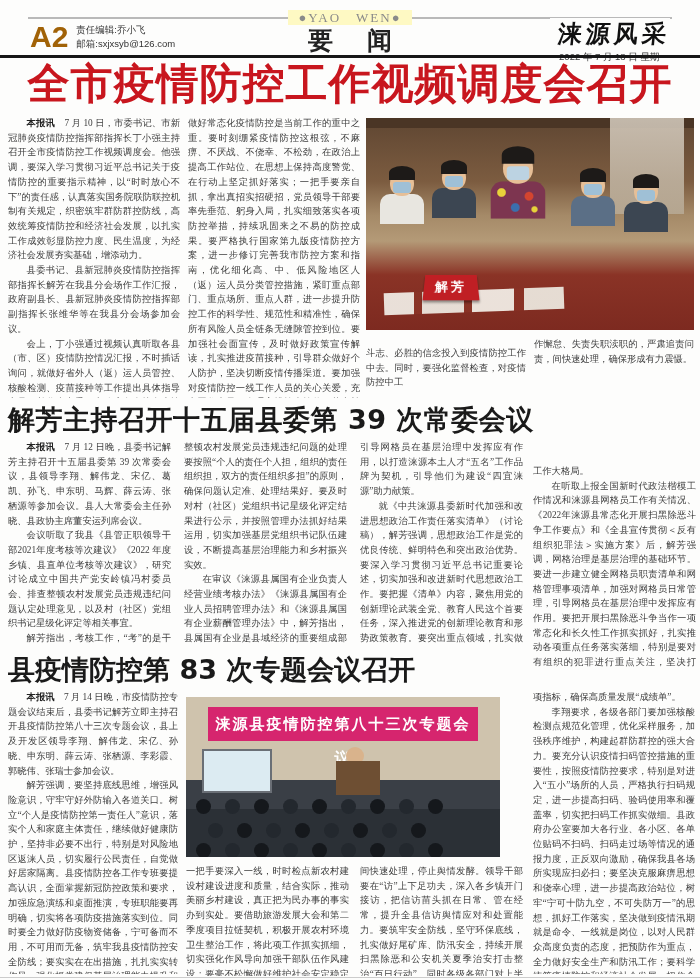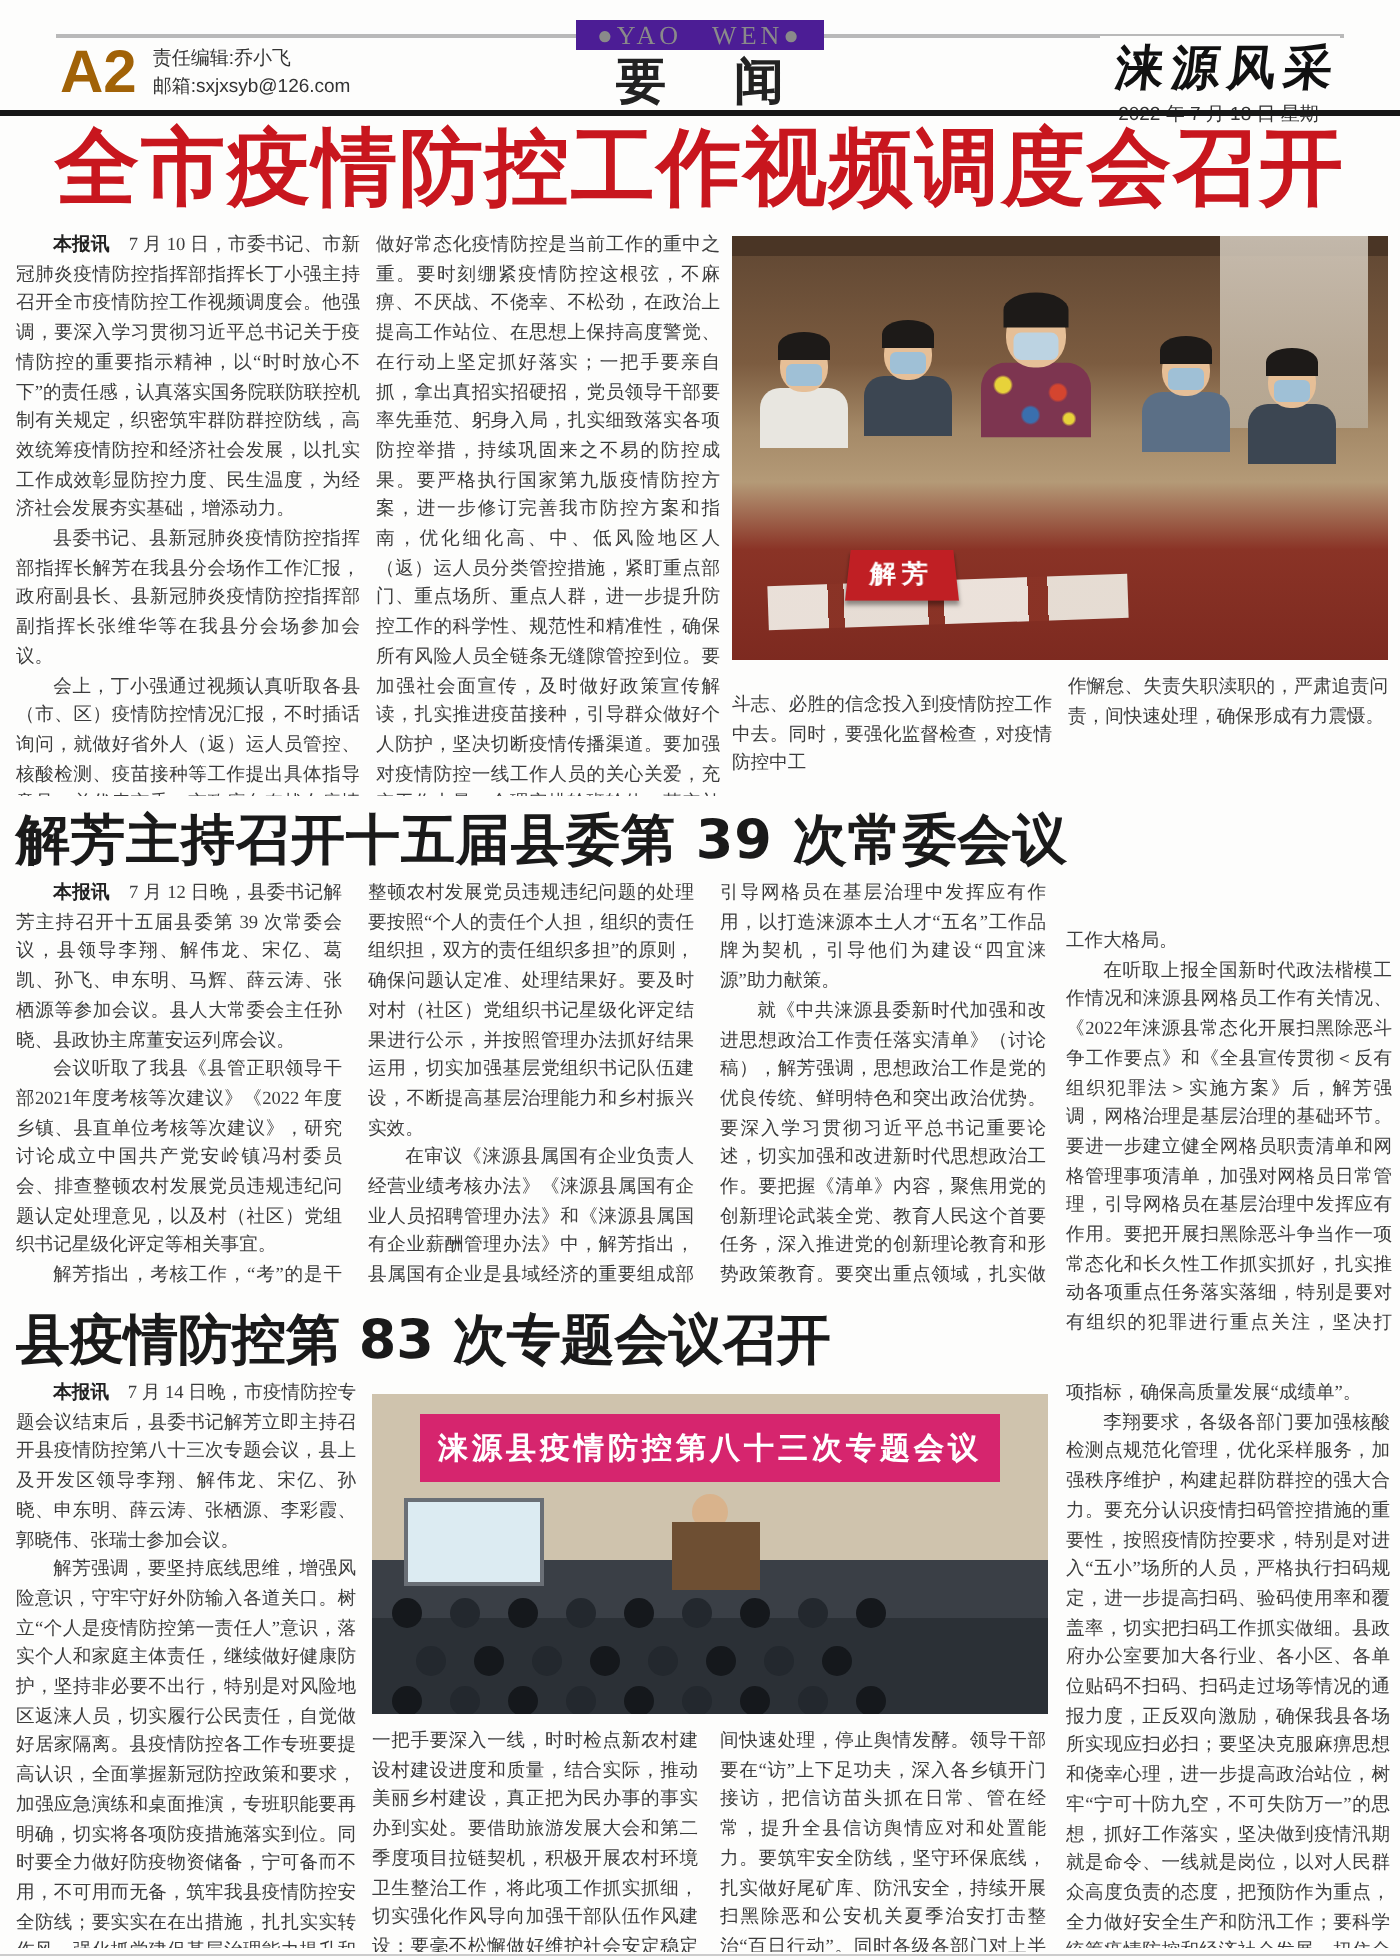--- a/index.html
+++ b/index.html
@@ -5,21 +5,21 @@
   * { margin:0; padding:0; box-sizing:border-box; }
   html,body { width:700px; height:980px; background:#ffffff; overflow:hidden;
     font-family:"Liberation Serif","DejaVu Serif",serif; color:#3a3a3a; }
   .page { position:relative; width:700px; height:980px; background:#fdfdfc; }
 
   
   .hdr { position:absolute; left:0; top:0; width:700px; height:58px; }
   .hdr-topline { position:absolute; left:28px; right:28px; top:17px; height:2px; background:#b9b9b9; }
   .hdr-yaowen-en { position:absolute; left:0; top:9px; width:700px; text-align:center;
     font-family:"Liberation Serif",serif; font-size:13px; letter-spacing:2px; color:#8a8a8a; background:transparent; }
-  .hdr-yaowen-en span.inner { background:#4c1d95; padding:0 10px; }
+  .hdr-yaowen-en span.inner { background:#fef9c3; padding:0 10px; }
   .hdr-cn { position:absolute; left:0; top:24px; width:700px; text-align:center;
     font-size:25px; font-weight:bold; color:#222; letter-spacing:34px; text-indent:34px;
     font-family:"Liberation Serif",serif; }
   .pageno-block { position:absolute; left:30px; top:22px; display:flex; align-items:center; gap:8px; background:#fdfdfc; padding-right:8px; }
   .pageno { font-family:"Liberation Sans",sans-serif; font-size:30px; font-weight:bold; color:#a16207; line-height:1; }
   .editor-lines { font-size:9.5px; color:#333; line-height:1.5; font-family:"Liberation Sans",sans-serif; }
   .masthead-block { position:absolute; right:30px; top:18px; text-align:center; background:#fdfdfc; padding-left:8px;}
   .masthead { font-size:24px; font-weight:bold; color:#111; letter-spacing:4px;
     font-family:"DejaVu Serif","Liberation Serif",serif; transform:skewX(-6deg); }
   .dateline { font-size:9.5px; color:#333; margin-top:1px; font-family:"Liberation Sans",sans-serif; }
@@ -65,21 +65,21 @@
   
   .a2-headline { position:absolute; left:0; top:402px; width:700px; text-align:left; padding-left:8px;
     font-family:"DejaVu Sans","Liberation Sans",sans-serif; font-weight:900; font-size:27px; color:#1a1a1a; letter-spacing:.5px; }
   .a2-col { position:absolute; top:440px; width:163px; height:205px; overflow:hidden; }
   .a2-c1{left:8px;} .a2-c2{left:184px;} .a2-c3{left:360px;} .a2-c4{left:533px;margin-top:24px;}
 
   
   .a3-headline { position:absolute; left:0; top:652px; width:700px; text-align:left; padding-left:8px;
     font-family:"DejaVu Sans","Liberation Sans",sans-serif; font-weight:900; font-size:27px; color:#1a1a1a; }
   .a3-col1 { position:absolute; left:8px; top:690px; width:170px; height:284px; overflow:hidden; }
-  .a3-photo { position:absolute; left:186px; top:697px; width:338px; height:160px; overflow:hidden; }
+  .a3-photo { position:absolute; left:186px; top:697px; width:314px; height:160px; overflow:hidden; }
   .a3-c2 { position:absolute; left:186px; top:864px; width:163px; height:112px; overflow:hidden; }
   .a3-c3 { position:absolute; left:360px; top:864px; width:163px; height:112px; overflow:hidden; }
   .a3-c4 { position:absolute; left:533px; top:690px; width:162px; height:284px; overflow:hidden; }
 
   
   .p2-scene { position:relative; width:100%; height:100%;
     background:linear-gradient(180deg,#cfc3ad 0 52%,#3a3f46 52% 70%,#2b3036 70% 100%); }
   .p2-banner { position:absolute; left:7%; top:10px; width:86%; height:34px; background:#d6256e;
     color:#fff; font-family:"DejaVu Sans","Liberation Sans",sans-serif; font-weight:bold;
     font-size:15px; text-align:center; line-height:34px; letter-spacing:2px; }

